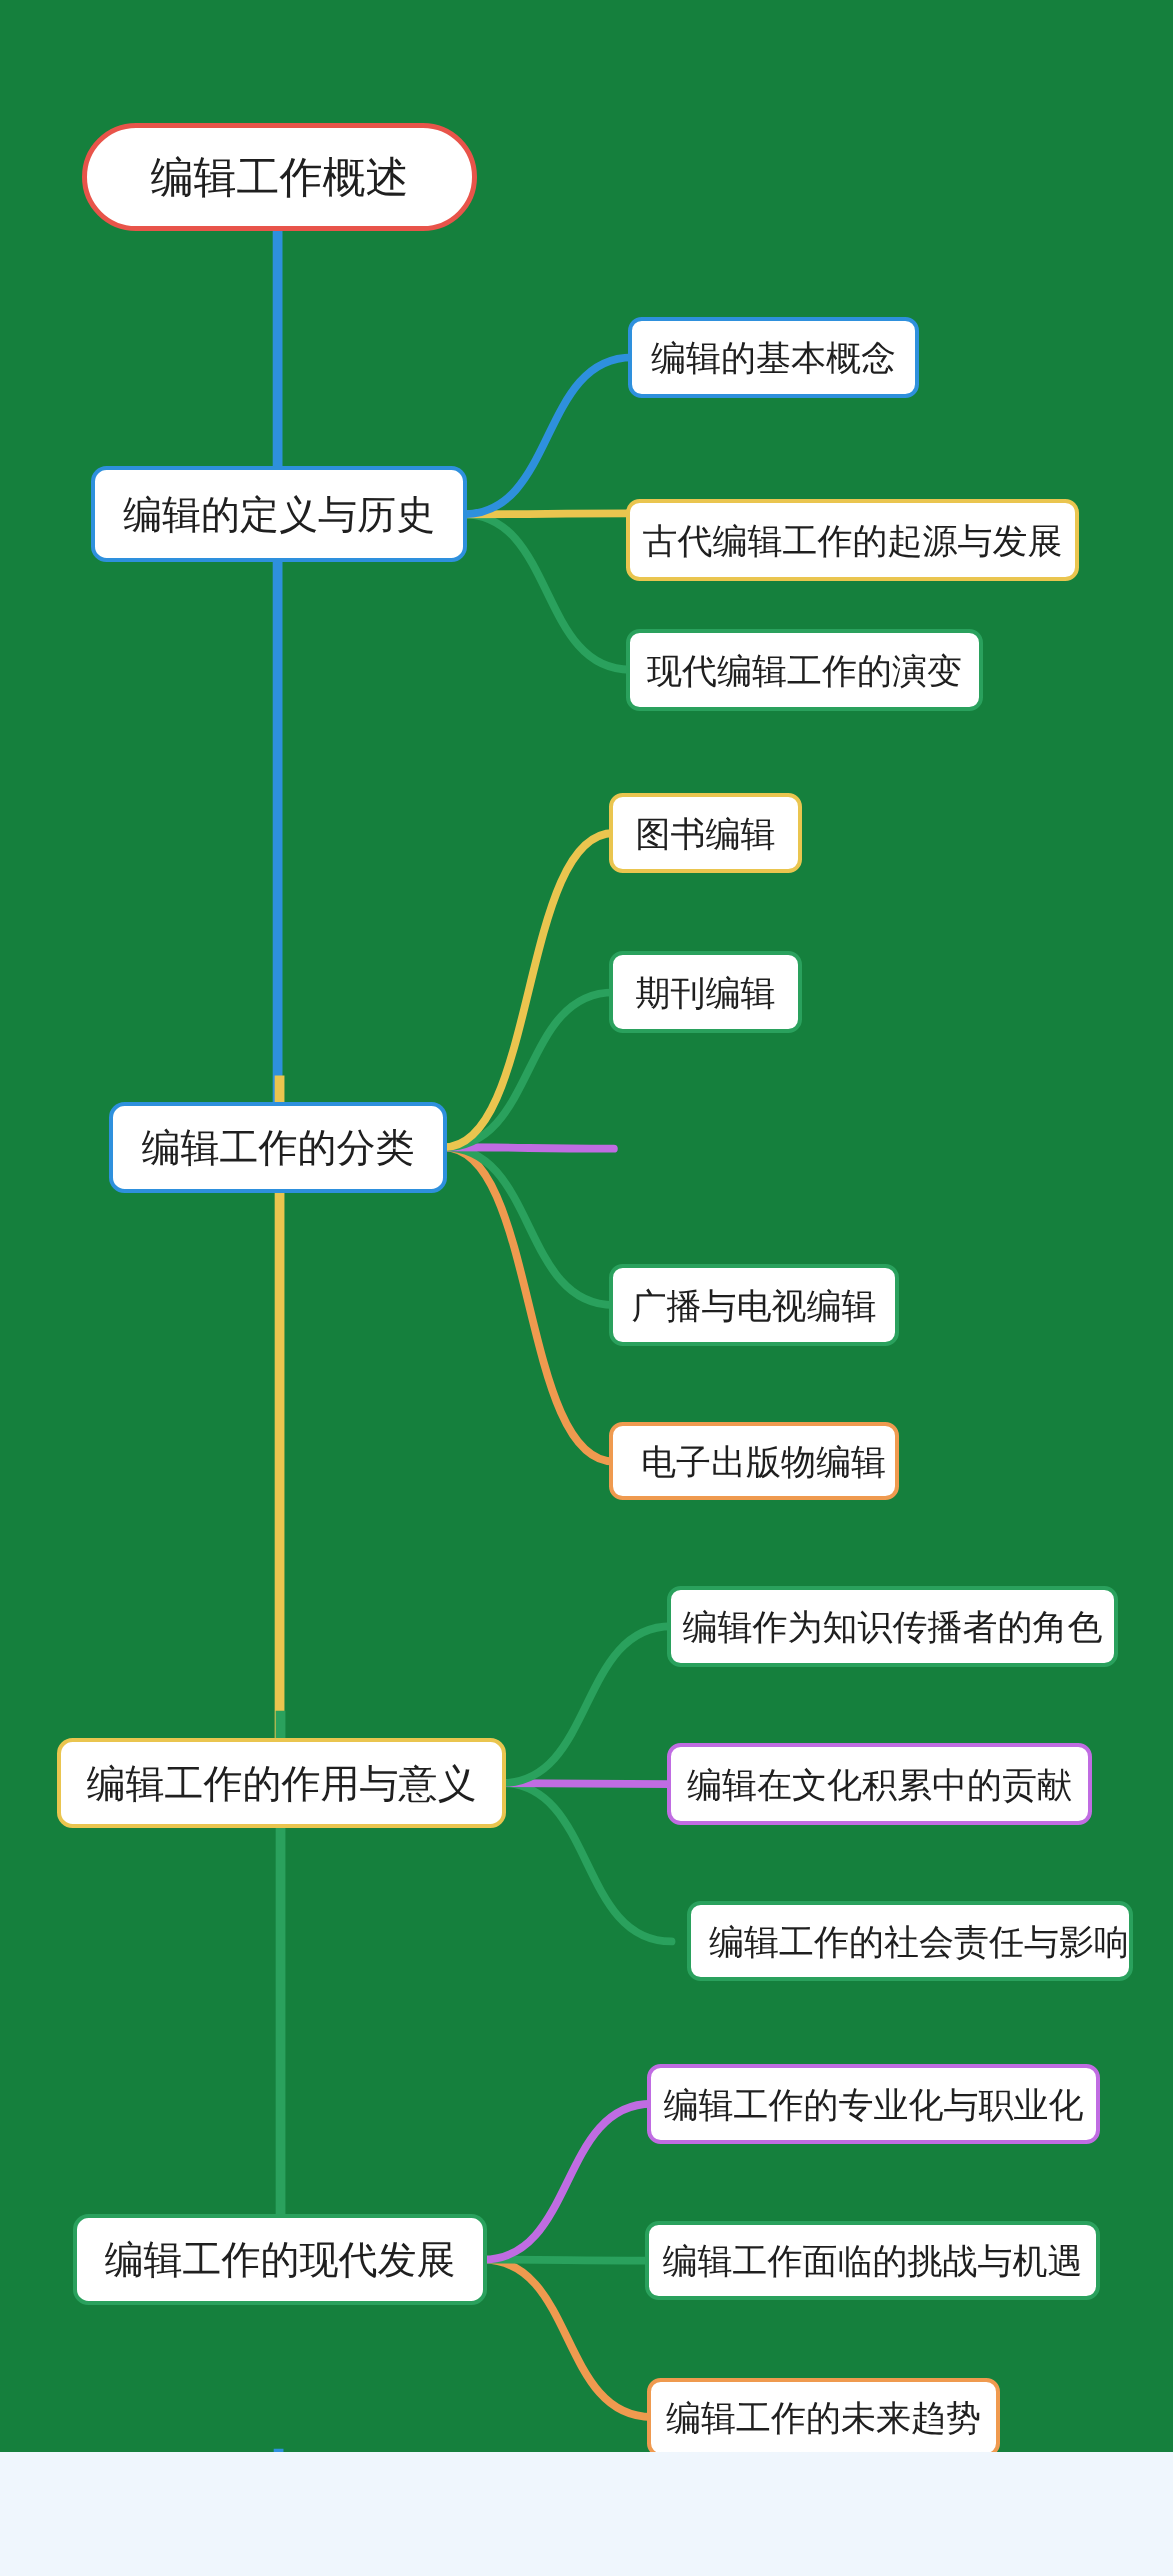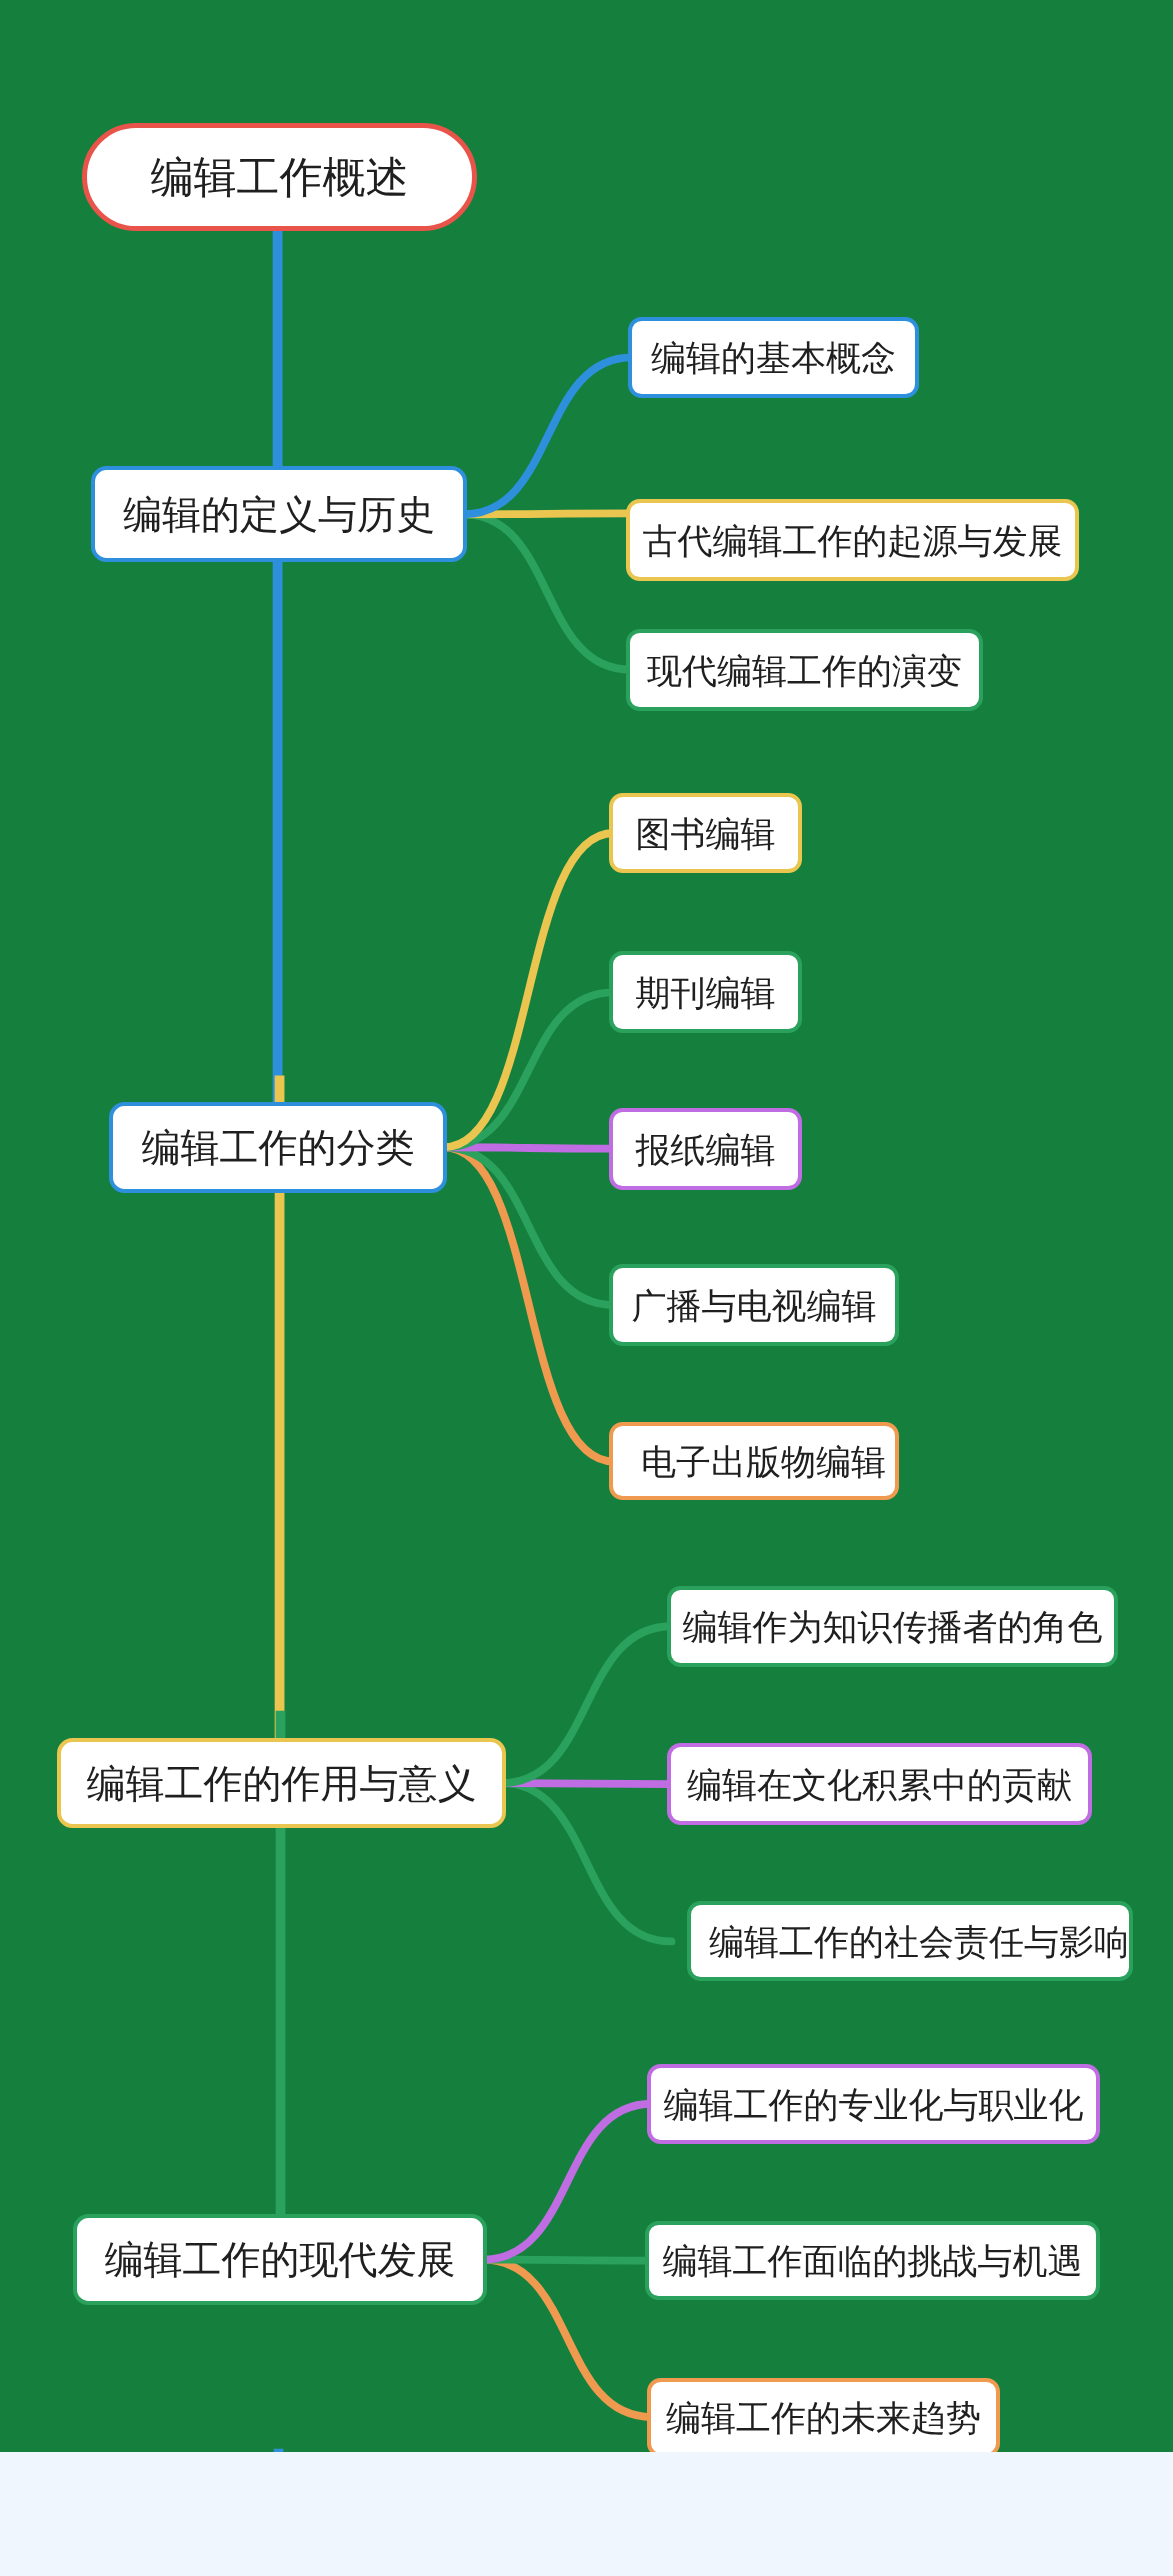--- a/index.html
+++ b/index.html
@@ -89,23 +89,20 @@
     </div>
     <div class="node branch-node" style="left: 109px; top: 1102px; width: 338px; height: 91px; border-color: rgb(46, 144, 221); font-family: Liberation Serif, serif;">
       <span>编辑工作的分类</span>
     </div>
     <div class="node child-node" style="left: 609px; top: 793px; width: 193px; height: 80px; border-color: rgb(234, 197, 79);">
       <span>图书编辑</span>
     </div>
     <div class="node child-node" style="left: 609px; top: 951px; width: 193px; height: 82px; border-color: rgb(42, 161, 93);">
       <span>期刊编辑</span>
     </div>
-    <div class="node child-node" style="left: 609px; top: 1108px; width: 193px; height: 82px; border-color: rgb(192, 108, 226);">
-      <span>报纸编辑</span>
-    </div>
     <div class="node child-node" style="left: 609px; top: 1264px; width: 290px; height: 82px; border-color: rgb(42, 161, 93);">
       <span>广播与电视编辑</span>
     </div>
     <div class="node child-node" style="left: 609px; top: 1422px; width: 290px; height: 78px; border-color: rgb(239, 154, 79); padding-left: 19px;">
       <span>电子出版物编辑</span>
     </div>
     <div class="node branch-node" style="left: 57px; top: 1738px; width: 449px; height: 90px; border-color: rgb(234, 197, 79);">
       <span>编辑工作的作用与意义</span>
     </div>
     <div class="node child-node" style="left: 667px; top: 1586px; width: 451px; height: 81px; border-color: rgb(42, 161, 93);">

